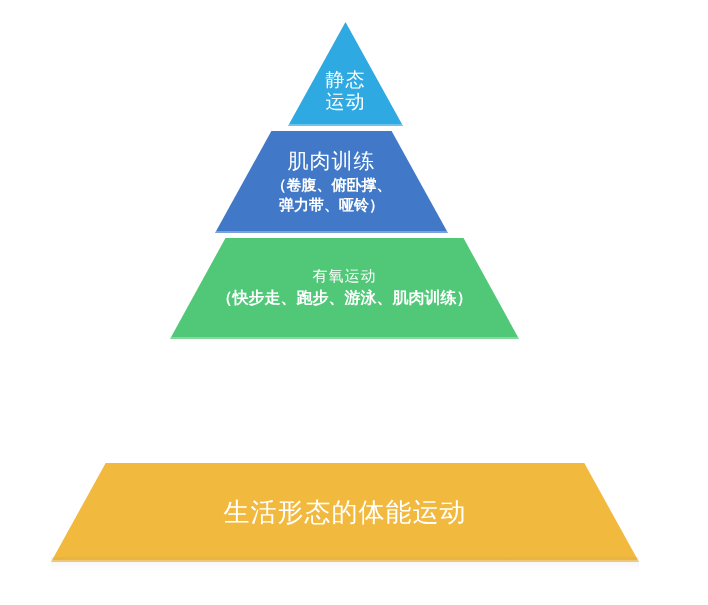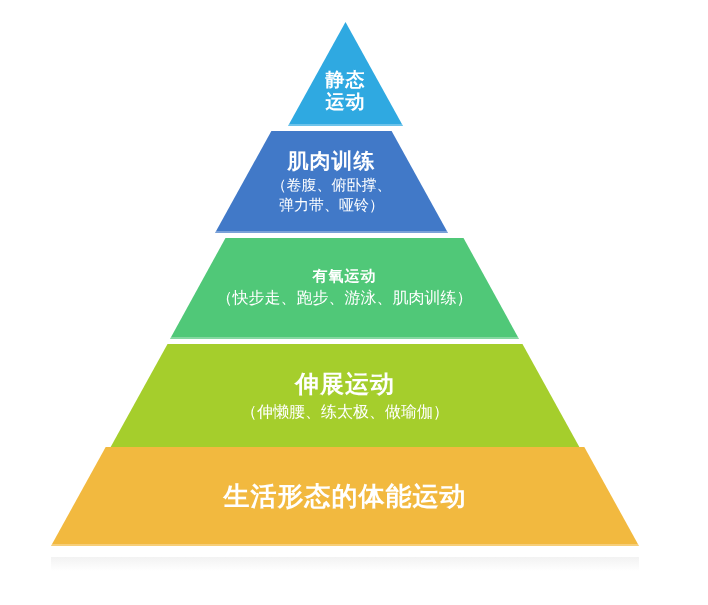--- a/index.html
+++ b/index.html
@@ -34,27 +34,27 @@
   .txt {
     position: relative;
     height: 100%;
     display: flex;
     flex-direction: column;
     align-items: center;
     justify-content: center;
     box-sizing: border-box;
   }
   .title {
-    font-weight: bold;
+    font-weight: normal;
     white-space: pre-line;
     line-height: 1.15;
     letter-spacing: 1px;
   }
   .sub {
-    font-weight: normal;
+    font-weight: bold;
     white-space: pre-line;
     line-height: 1.3;
     margin-top: 3px;
   }
   .sub:empty { display: none; }
 
   
   .lvl1 { left: 288px; top: 22px;  width: 115px; height: 104px; }
   .lvl1 .bg { clip-path: polygon(50% 0, 100% 100%, 0 100%); }
   .lvl1 .txt { justify-content: flex-end; padding-bottom: 13px; }
@@ -68,21 +68,21 @@
   .lvl3 { left: 170px; top: 238px; width: 349px; height: 101px; }
   .lvl3 .bg { clip-path: polygon(15.9% 0, 84.1% 0, 100% 100%, 0 100%); }
   .lvl3 .title { font-size: 15px; }
   .lvl3 .sub { font-size: 16px; }
 
   .lvl4 { left: 109px; top: 344px; width: 472px; height: 106px; }
   .lvl4 .bg { clip-path: polygon(12.4% 0, 87.6% 0, 100% 100%, 0 100%); }
   .lvl4 .title { font-size: 24px; }
   .lvl4 .sub { font-size: 16px; }
 
-  .lvl5 { left: 51px;  top: 447px; width: 588px; height: 99px; }
+  .lvl5 { left: 51px;  top: 463px; width: 588px; height: 99px; }
   .lvl5 .bg { clip-path: polygon(9.3% 0, 90.7% 0, 100% 100%, 0 100%); }
   .lvl5 .title { font-size: 26px; }
   .lvl5 .sub { font-size: 17px; }
 
   .ground-shadow {
     position: absolute;
     left: 51px; top: 557px;
     width: 588px; height: 14px;
     background: linear-gradient(to bottom, rgba(130,130,130,0.10), rgba(255,255,255,0));
   }
@@ -111,27 +111,20 @@
   </div>
 
   <div class="lvl lvl3">
     <div class="bg" style="background: rgb(80, 200, 120);"></div>
     <div class="txt">
       <div class="title">有氧运动</div>
       <div class="sub">（快步走、跑步、游泳、肌肉训练）</div>
     </div>
   </div>
 
-  <div class="lvl lvl4">
-    <div class="bg" style="background: rgb(165, 206, 44);"></div>
-    <div class="txt">
-      <div class="title">伸展运动</div>
-      <div class="sub">（伸懒腰、练太极、做瑜伽）</div>
-    </div>
-  </div>
 
   <div class="lvl lvl5">
     <div class="bg" style="background: rgb(242, 185, 63);"></div>
     <div class="txt">
       <div class="title">生活形态的体能运动</div>
     </div>
   </div>
 
   <div class="ground-shadow"></div>
 

